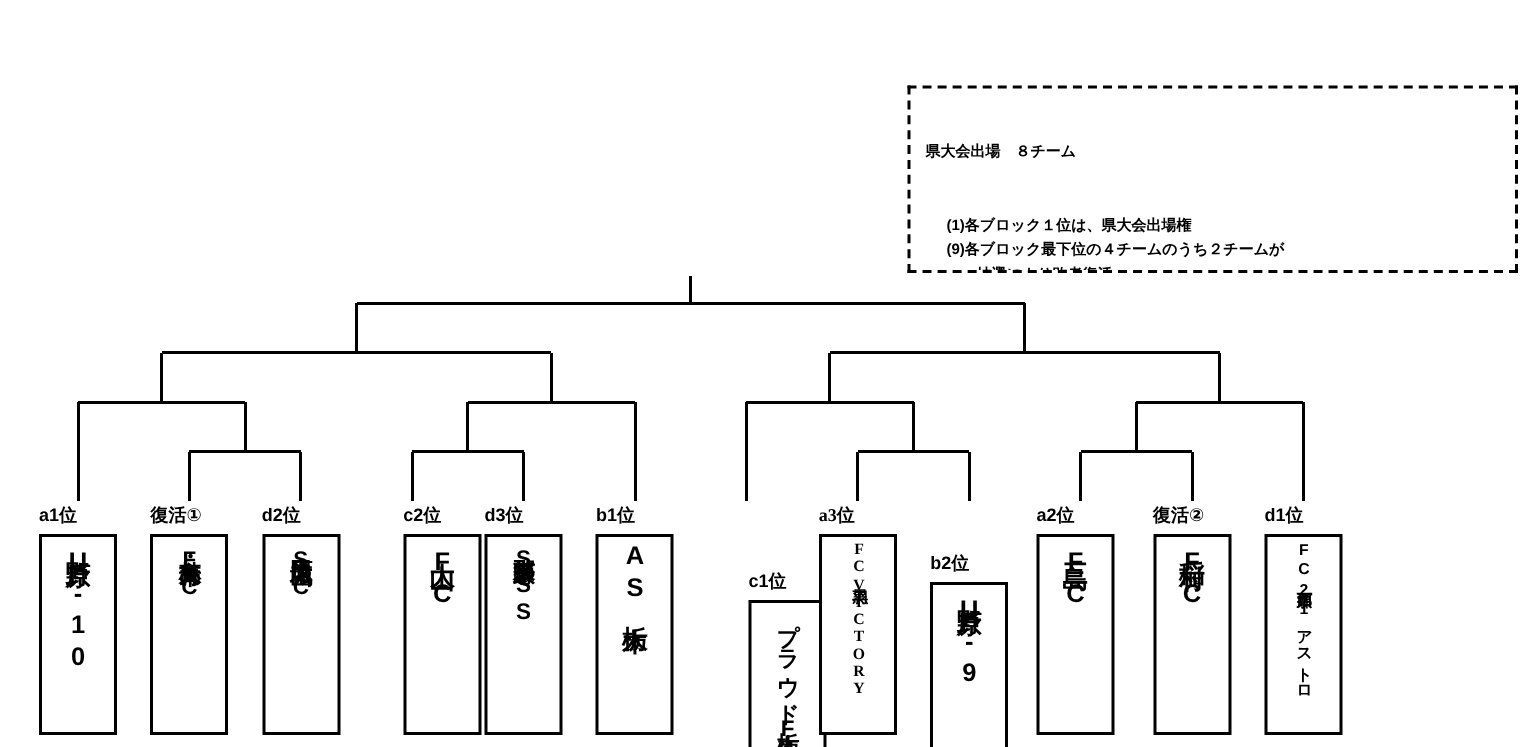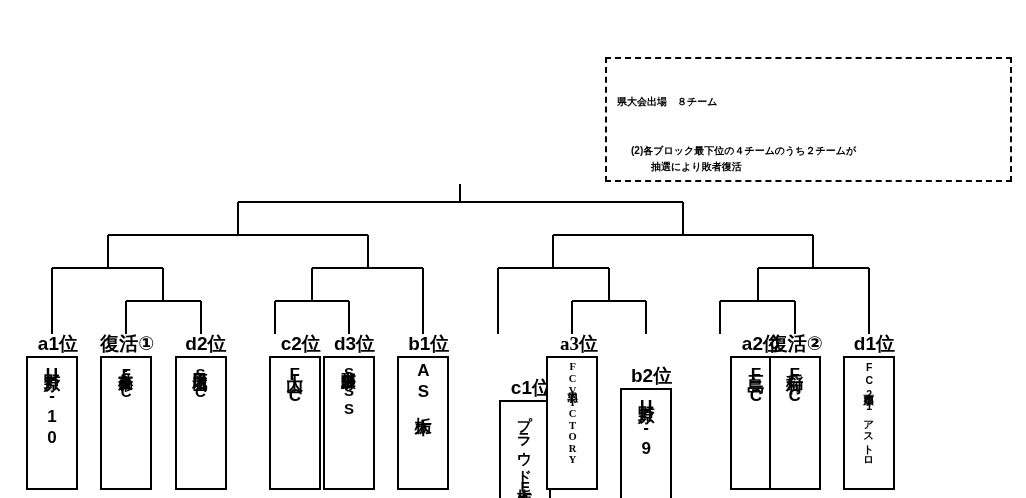--- a/index.html
+++ b/index.html
@@ -16,21 +16,21 @@
     position:absolute;left:605px;top:57px;width:407px;height:125px;
     box-sizing:border-box;border:2px dashed #000;
     padding:2px 4px 0 10px;font-size:10px;font-weight:bold;line-height:16.4px;
     white-space:pre;overflow:hidden;
   }
   .notes-line{white-space:pre;}
   .notes-line.indent{padding-left:14px;}
   #bracket{position:absolute;left:0;top:0;pointer-events:none;}
   .team-col{position:absolute;top:333px;width:52px;}
   .seed{
-    height:21px;line-height:21px;text-align:right;font-size:19px;
+    height:21px;line-height:21px;text-align:left;font-size:12px;
     font-weight:bold;white-space:nowrap;
   }
   .team-box{
     margin-top:2px;width:52px;height:134px;box-sizing:border-box;
     border:2px solid #000;display:flex;justify-content:center;
     align-items:flex-start;overflow:hidden;background:#fff;
   }
   .vname{
     writing-mode:vertical-rl;text-orientation:upright;
     font-weight:bold;line-height:1;padding-top:3px;
@@ -39,21 +39,21 @@
   .sz-md{font-size:15px;letter-spacing:0.8px;}
   .sz-sm{font-size:10.5px;letter-spacing:0.5px;}
 </style>
 </head>
 <body>
 
 <div class="stage">
 
   <div class="notes">
     <div class="notes-line">県大会出場　８チーム</div>
-    <div id="notes-lines"><div class="notes-line indent">(2)各ブロック最下位の４チームのうち２チームが</div><div class="notes-line indent">　　抽選により敗者復活</div></div>
+    <div id="notes-lines"><div class="notes-line indent">(1)各ブロック１位は、県大会出場権</div><div class="notes-line indent">(9)各ブロック最下位の４チームのうち２チームが</div><div class="notes-line indent">　　抽選により敗者復活</div></div>
   </div>
 
   <svg id="bracket" width="1026" height="498" viewBox="0 0 1026 498">
       <line x1="126.27" y1="334" x2="126.27" y2="301" stroke="#000000" stroke-width="2" shape-rendering="crispEdges"></line>
       <line x1="200.54" y1="334" x2="200.54" y2="301" stroke="#000000" stroke-width="2" shape-rendering="crispEdges"></line>
       <line x1="126.27" y1="301" x2="200.54" y2="301" stroke="#000000" stroke-width="2" shape-rendering="crispEdges"></line>
       <line x1="163.405" y1="301" x2="163.405" y2="268" stroke="#000000" stroke-width="2" shape-rendering="crispEdges"></line>
       <line x1="52" y1="334" x2="52" y2="268" stroke="#000000" stroke-width="2" shape-rendering="crispEdges"></line>
       <line x1="52" y1="268" x2="163.405" y2="268" stroke="#000000" stroke-width="2" shape-rendering="crispEdges"></line>
       <line x1="107.7025" y1="268" x2="107.7025" y2="235" stroke="#000000" stroke-width="2" shape-rendering="crispEdges"></line>
@@ -134,21 +134,21 @@
         <div class="team-box">
           <div class="vname sz-sm">FC黒羽VICTORY</div>
         </div>
       </div>
       <div class="team-col" style="left: 620.16px; margin-top: 32px;">
         <div class="seed">b2位</div>
         <div class="team-box">
           <div class="vname sz-lg">野原U-9</div>
         </div>
       </div>
-      <div class="team-col" style="left: 730px;">
+      <div class="team-col" style="left: 691px;">
         <div class="seed">a2位</div>
         <div class="team-box">
           <div class="vname sz-lg">三島FC</div>
         </div>
       </div>
       <div class="team-col" style="left: 768.7px;">
         <div class="seed">復活②</div>
         <div class="team-box">
           <div class="vname sz-lg">稲村FC</div>
         </div>

